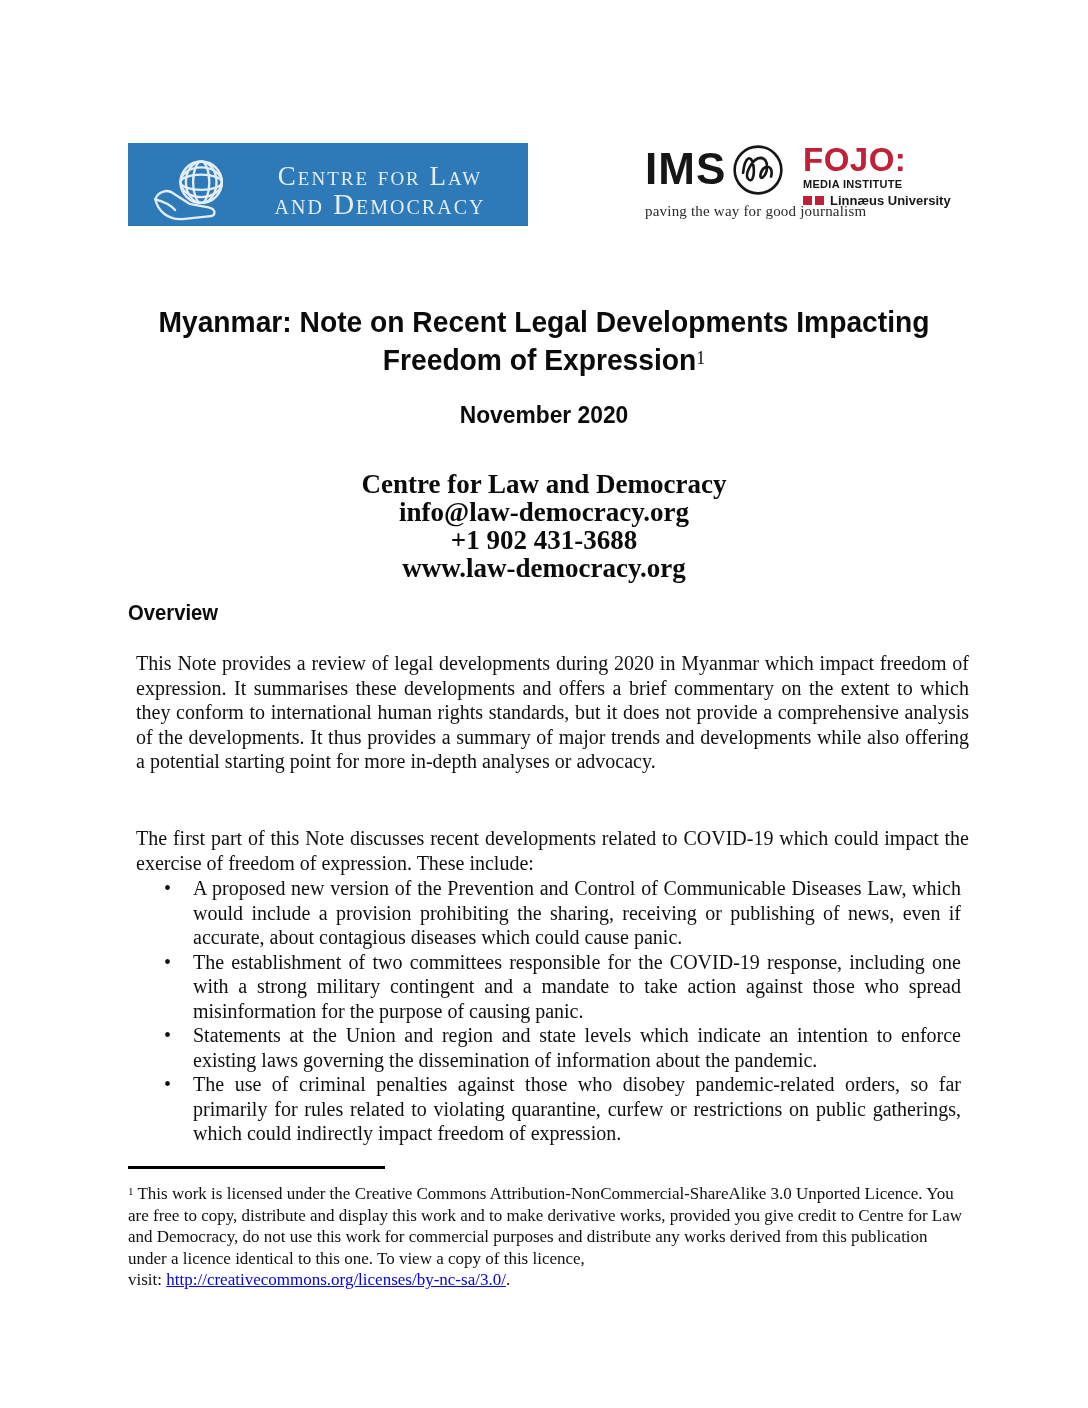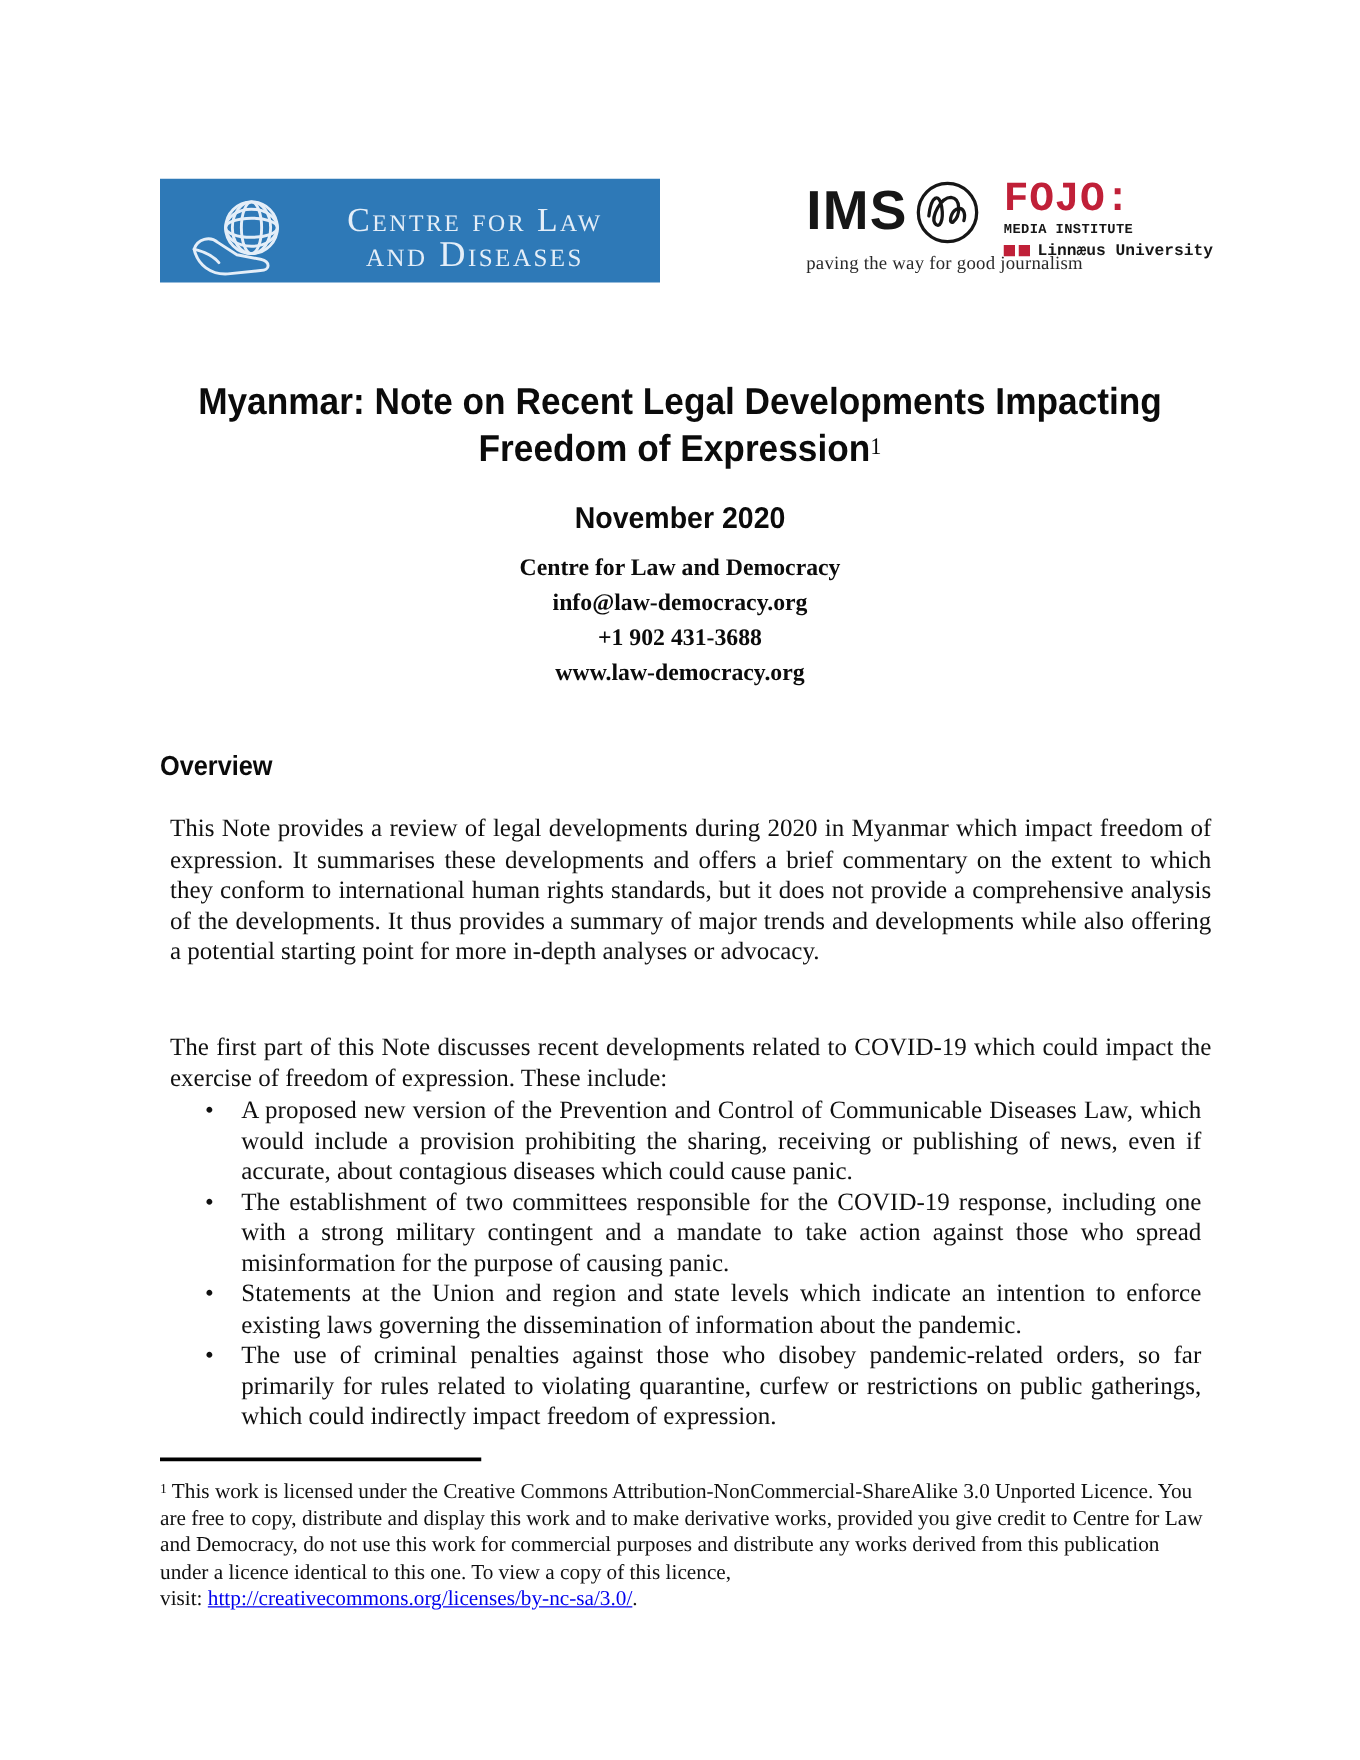--- a/index.html
+++ b/index.html
@@ -37,21 +37,21 @@
   .ims-row{display:flex;align-items:center;}
   .ims-word{
     font-family:"Liberation Sans", sans-serif;font-weight:800;
     font-size:44px;line-height:46px;color:#161616;letter-spacing:1px;
   }
   .ims-wave{width:56px;height:56px;margin-left:4px;margin-top:2px;}
   .ims-tagline{
     margin-top:5px;font-family:"Liberation Serif", serif;
     font-size:15px;color:#2a2a2a;white-space:nowrap;letter-spacing:0.2px;
   }
-  .fojo-block{margin-left:10px;padding-top:5px;font-family:Liberation Mono, monospace;}
+  .fojo-block{margin-left:10px;padding-top:5px;font-family:Liberation Sans, sans-serif;}
   .fojo-name{font-weight:800;font-size:33px;line-height:30px;color:#c02038;letter-spacing:0.5px;}
   .fojo-sub{font-weight:800;font-size:11px;color:#161616;margin-top:3px;letter-spacing:0.3px;white-space:nowrap;}
   .fojo-univ{display:flex;align-items:center;margin-top:3px;}
   .fojo-sq{width:9px;height:9px;background:#c02038;display:inline-block;margin-right:3px;}
   .fojo-univ-label{font-weight:700;font-size:13px;color:#161616;margin-left:3px;white-space:nowrap;}
 
   
   .doc-title{
     position:absolute;left:0;top:304px;width:100%;
     text-align:center;margin:0;
@@ -63,22 +63,22 @@
     font-family:"Liberation Serif", serif;font-weight:400;
     font-size:19px;vertical-align:6px;
   }
   .doc-date{
     position:absolute;left:0;top:401px;width:100%;text-align:center;
     font-family:"Liberation Sans", sans-serif;font-weight:700;
     font-size:24px;color:#0b0b0b;
     transform:scaleX(0.95);transform-origin:center;
   }
   .contact{
-    position:absolute;left:0;top:441px;width:100%;text-align:center;
-    font-weight:700;font-size:19px;line-height:28px;color:#0b0b0b;
+    position:absolute;left:0;top:470px;width:100%;text-align:center;
+    font-weight:700;font-size:27px;line-height:28px;color:#0b0b0b;
   }
   .overview-heading{
     position:absolute;left:128px;top:600px;margin:0;
     font-family:"Liberation Sans", sans-serif;font-weight:700;
     font-size:22px;color:#0b0b0b;
     transform:scaleX(0.92);transform-origin:left center;
   }
 
   
   .body-para{
@@ -123,21 +123,21 @@
       <circle cx="58" cy="28" r="23"></circle>
       <ellipse cx="58" cy="28" rx="9" ry="23"></ellipse>
       <ellipse cx="58" cy="28" rx="17" ry="23"></ellipse>
       <ellipse cx="58" cy="28" rx="23" ry="8.5"></ellipse>
       <ellipse cx="58" cy="28" rx="23" ry="16.5"></ellipse>
       <path d="M7 47 C10 38 21 35 28 41 L45 52 L66 56 C75 58 75 66 66 66 L37 69 C22 70 10 61 7 47 Z"></path>
       <path d="M7 47 C15 49 24 53 29 59"></path>
     </svg>
     <div class="cld-text">
       <div class="cld-line1">Centre for Law</div>
-      <div class="cld-line2">and Diseases</div>
+      <div class="cld-line2">and Democracy</div>
     </div>
   </div>
 
   <div class="right-logos">
     <div class="ims-block">
       <div class="ims-row">
         <span class="ims-word">IMS</span>
         <svg class="ims-wave" viewBox="0 0 60 60" fill="none" stroke="#161616" stroke-width="2.8" stroke-linecap="round" stroke-linejoin="round">
           <circle cx="30" cy="30" r="25"></circle>
           <path d="M14 33 C16 15 23 13 25 25 C27 37 23 45 19 39 C16 34 24 17 33 17 C42 18 41 33 35 38 C31 41 32 30 38 27 C43 25 46 30 44 37"></path>

